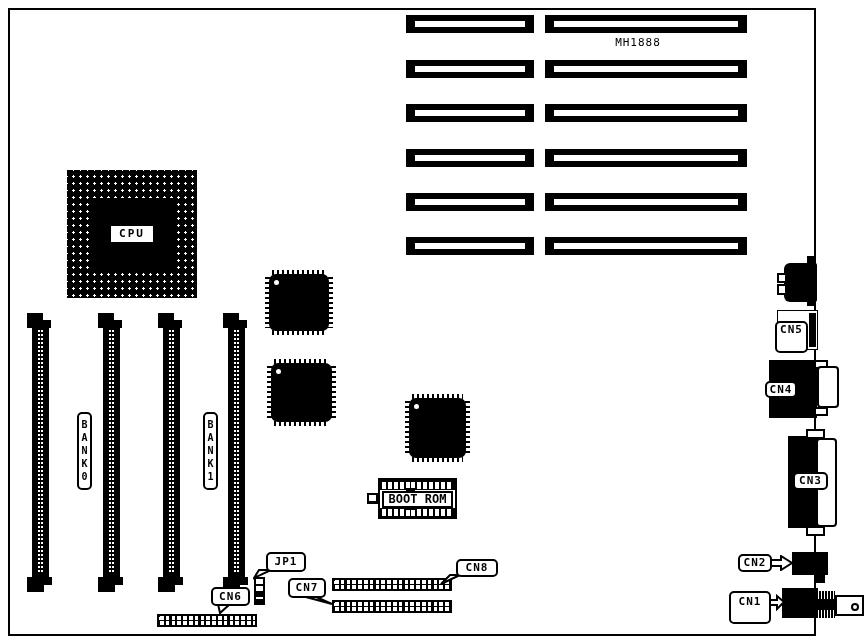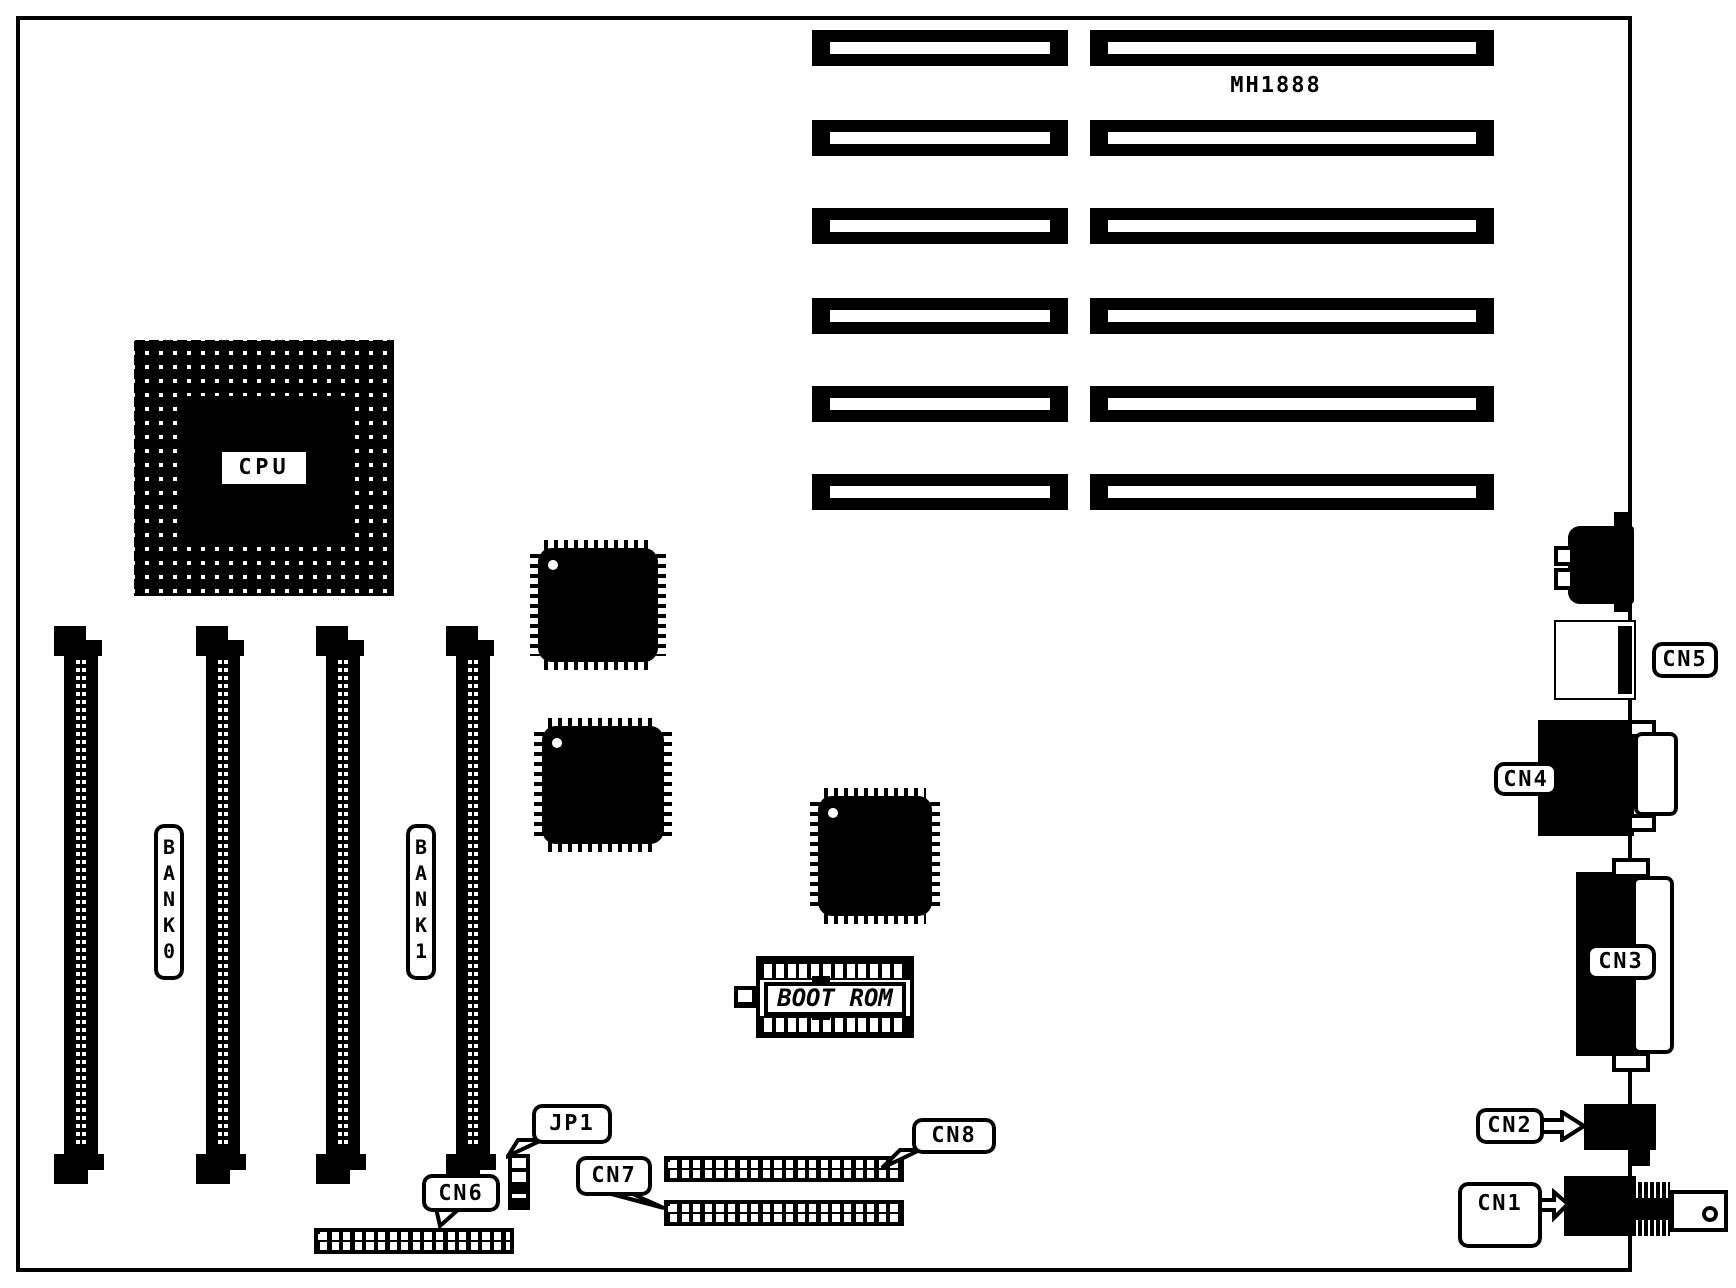--- a/index.html
+++ b/index.html
@@ -16,21 +16,21 @@
   
   .slot { position:absolute; height:18px; background:#000; }
   .chan { position:absolute; top:5px; height:7px; background:#fff; }
   .chan-full { position:absolute; left:9px; right:9px; top:6px; height:6px; background:#fff; }
   .slabel {
     position:absolute; left:76px; top:1px; width:23px; height:16px;
     background:#fff; border:2px solid #000; border-radius:4px;
     font-size:10px; font-weight:bold; text-align:center; line-height:11px;
   }
   .model-label { position:absolute; left:598px; top:36px; width:80px; height:14px;
-    font-size:11px; font-weight:bold; letter-spacing:1px; text-align:center; }
+    font-size:11px; font-weight:normal; letter-spacing:1px; text-align:center; }
 
   
   .cpu { position:absolute; left:67px; top:170px; width:130px; height:128px; background-color:#000;
     background-image:radial-gradient(#fff 1.1px, rgba(0,0,0,0) 1.2px);
     background-size:7px 7px; background-position:3px 3px; }
   .cpu-core { position:absolute; left:26px; top:28px; width:80px; height:73px; background:#000; }
   .cpu-label { position:absolute; left:43px; top:55px; width:44px; height:18px; background:#fff;
     border:1px solid #000; font-size:11px; font-weight:bold; letter-spacing:2px;
     text-align:center; line-height:16px; }
 
@@ -56,21 +56,21 @@
     background-image:linear-gradient(90deg,rgba(0,0,0,0) 0 2px,#000 2px 3px,rgba(0,0,0,0) 3px),
       repeating-linear-gradient(180deg,#fff 0 2px,rgba(0,0,0,0) 2px 4px); }
 
   
   .vlabel { position:absolute; top:412px; width:15px; height:78px; background:#fff;
     border:2px solid #000; border-radius:5px; font-size:10px; font-weight:bold;
     writing-mode:vertical-rl; text-orientation:upright; line-height:11px;
     letter-spacing:2px; text-align:center; }
 
   
-  .rom { position:absolute; left:378px; top:478px; width:79px; height:41px; background:#000;font-style:italic; }
+  .rom { position:absolute; left:378px; top:478px; width:79px; height:41px; background:#000; }
   .rom-pins { position:absolute; left:4px; right:4px; height:7px;
     background:repeating-linear-gradient(90deg,#fff 0 4px,rgba(0,0,0,0) 4px 5.9px); }
   .rom-band { position:absolute; left:2px; right:2px; top:12px; height:18px; background:#fff; }
   .rom-label { position:absolute; left:4px; right:4px; top:13px; height:17px; background:#fff;
     border:2px solid #000; font-size:12px; font-weight:bold; text-align:center; line-height:13px; letter-spacing:0; }
   .rom-notch { position:absolute; left:-11px; top:15px; width:12px; height:11px; background:#000; }
   .rom-notch::after { content:""; position:absolute; left:2px; top:2px; width:7px; height:6px; background:#fff; }
   .rom-clip { position:absolute; left:28px; width:9px; height:3px; background:#000; z-index:3; }
 
   
@@ -258,27 +258,27 @@
     <i class="abs" style="left:7px;top:7px;width:33px;height:39px;background:#000;border-radius:6px 2px 2px 6px"></i>
     <i class="abs" style="left:30px;top:0;width:9px;height:9px;background:#000"></i>
     <i class="abs" style="left:30px;top:43px;width:9px;height:7px;background:#000"></i>
     <i class="abs" style="left:0;top:17px;width:10px;height:10px;background:#fff;border:2px solid #000"></i>
     <i class="abs" style="left:0;top:28px;width:10px;height:11px;background:#fff;border:2px solid #000"></i>
   </div>
 
   <div class="whitebox" style="left:777px;top:310px;width:41px;height:40px;border-width:1px">
     <i class="abs" style="right:1px;top:2px;width:7px;height:34px;background:#000"></i>
   </div>
-  <b class="taglabel" style="left:826px;top:321px;width:33px;height:18px;line-height:14px">CN5</b>
+  <b class="taglabel" style="left:775px;top:321px;width:33px;height:32px;line-height:14px">CN5</b>
 
   <div class="blackbox" style="left:769px;top:360px;width:48px;height:58px"></div>
   <div class="whitebox" style="left:814px;top:360px;width:14px;height:9px"></div>
   <div class="whitebox" style="left:814px;top:407px;width:14px;height:9px"></div>
   <div class="dsub" style="left:817px;top:366px;width:22px;height:42px"></div>
-  <b class="taglabel" style="left:747px;top:381px;width:32px;height:17px;line-height:13px">CN4</b>
+  <b class="taglabel" style="left:765px;top:381px;width:32px;height:17px;line-height:13px">CN4</b>
 
   <div class="blackbox" style="left:788px;top:436px;width:29px;height:92px"></div>
   <div class="whitebox" style="left:806px;top:429px;width:19px;height:10px"></div>
   <div class="whitebox" style="left:806px;top:526px;width:19px;height:10px"></div>
   <div class="dsub" style="left:816px;top:438px;width:21px;height:89px"></div>
   <b class="taglabel" style="left:793px;top:472px;width:35px;height:18px;line-height:14px">CN3</b>
 
   <div class="blackbox" style="left:792px;top:552px;width:36px;height:23px"></div>
   <div class="blackbox" style="left:816px;top:575px;width:9px;height:8px"></div>
   <b class="callout" style="left:738px;top:554px;width:34px;height:18px;line-height:14px">CN2</b>

